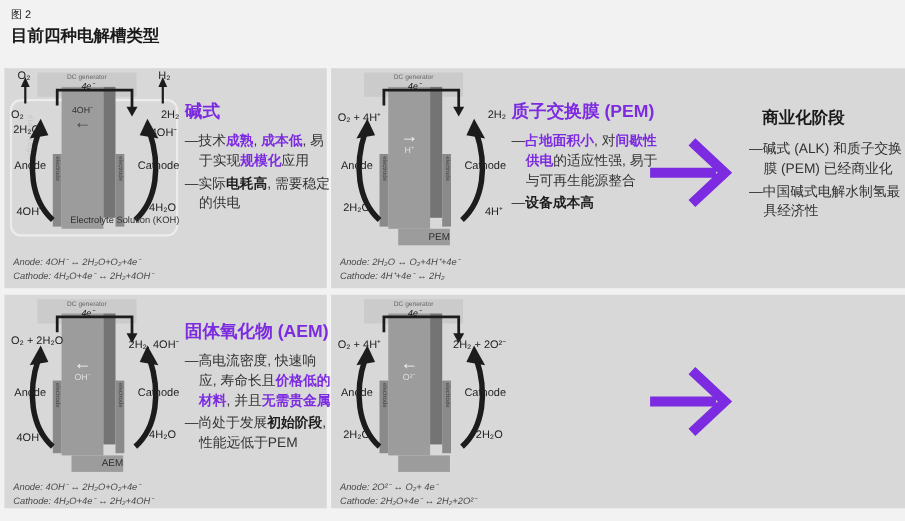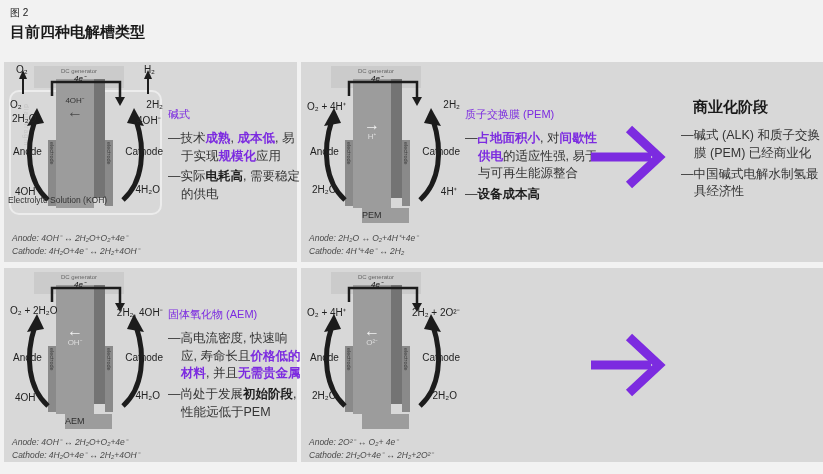--- a/index.html
+++ b/index.html
@@ -17,42 +17,42 @@
   .dcbox{position:absolute;left:26px;top:0;width:90px;height:22px;background:#cbcbcb}
   .dclabel{font-size:6px;color:#666;text-align:center;padding-top:2px}
   .elab{position:absolute;left:66px;top:6px;font-size:8px;font-style:italic;color:#111;z-index:4}
   .cbox{position:absolute;left:1px;top:24px;width:149px;height:121px;border:2px solid #ececec;border-radius:10px}
   .membrane{position:absolute;left:48px;top:13px;width:38px;height:129px;background:#9c9c9c}
   .elecr{position:absolute;left:86px;top:13px;width:11px;height:119px;background:#747474}
   .strip{position:absolute;top:74px;width:8px;height:66px;background:#8a8a8a;overflow:hidden}
   .strip-l{left:40px}.strip-r{left:97px}
   .vt{writing-mode:vertical-rl;font-size:5.5px;color:#3d3d3d;display:block;margin:2px auto 0;line-height:8px}
   .memvt{position:absolute;left:15px;top:38px;writing-mode:vertical-rl;font-size:7px;color:#c6c6c6;letter-spacing:1px}
-  .tab{position:absolute;left:57px;top:142px;width:47px;height:15px;background:#9c9c9c;text-align:left;font-size:9px;color:#2e2e2e;line-height:15px}
+  .tab{position:absolute;left:57px;top:142px;width:47px;height:15px;background:#9c9c9c;text-align:right;font-size:9px;color:#2e2e2e;line-height:15px}
   .wires{position:absolute;left:0;top:0;width:155px;height:162px;z-index:3}
   .dlab{position:absolute;font-size:10px;color:#222;z-index:5;white-space:nowrap}
   .lo1{left:2px;top:33px}.lo2{left:4px;top:47px}
   .ro1{right:0;top:33px}.ro2{right:2px;top:47px}
   .an{left:5px;top:80px}.ca{right:0;top:80px}
   .li{left:7px;top:118px}.ri{right:3px;top:118px}
   .gasl{left:8px;top:-2px}.gasr{right:8px;top:-2px}
-  .koh{position:absolute;left:0;width:100%;top:129px;text-align:left;font-size:8.5px;color:#333;z-index:5}
+  .koh{position:absolute;left:0;width:100%;top:129px;text-align:right;font-size:8.5px;color:#333;z-index:5}
   .ion{position:absolute;left:52px;width:30px;text-align:center;z-index:6;top:52px}
   .ion .ar{font-size:16px;font-weight:700;line-height:14px}
   .ion .il{font-size:8px;line-height:9px}
   .ion-light{color:#f1f1f1}.ion-light .il{color:#dedede}
   .ion-dark{color:#4a4a4a}.ion-dark .il{color:#333}
   #cell-alk .ion{top:30px}
   .eqs{position:absolute;left:8px;top:170px;font-size:8.5px;font-style:italic;color:#4a4a4a;line-height:1.55;white-space:nowrap}
   #p-aem .eqs,#p-soec .eqs{top:168px}
 
   
   .txt{position:absolute;left:164px;top:30px;width:133px}
   #p-aem .txt,#p-soec .txt{top:24px}
-  .sechead{margin:16px 0 8px;font-size:11px;font-weight:400;color:#7C2BE0;line-height:1.25}
+  .sechead{margin:0 0 8px;font-size:16px;font-weight:700;color:#7C2BE0;line-height:1.25}
   .bullet{font-size:12.5px;color:#333;line-height:1.42;text-indent:-13px;padding-left:13px;margin-bottom:3px}
   .seg-p{color:#7C2BE0;font-weight:700}
   .seg-b{color:#1d1d1d;font-weight:700}
 
   
   .stage{position:absolute;left:380px;width:142px}
   #p-pem .stage{top:36px}
   #p-soec .stage{top:38px}
   .stagehead{margin:0 12px 10px;font-size:15px;font-weight:700;color:#1a1a1a}
   .arrowbox{position:absolute;left:288px;width:92px;height:70px}

